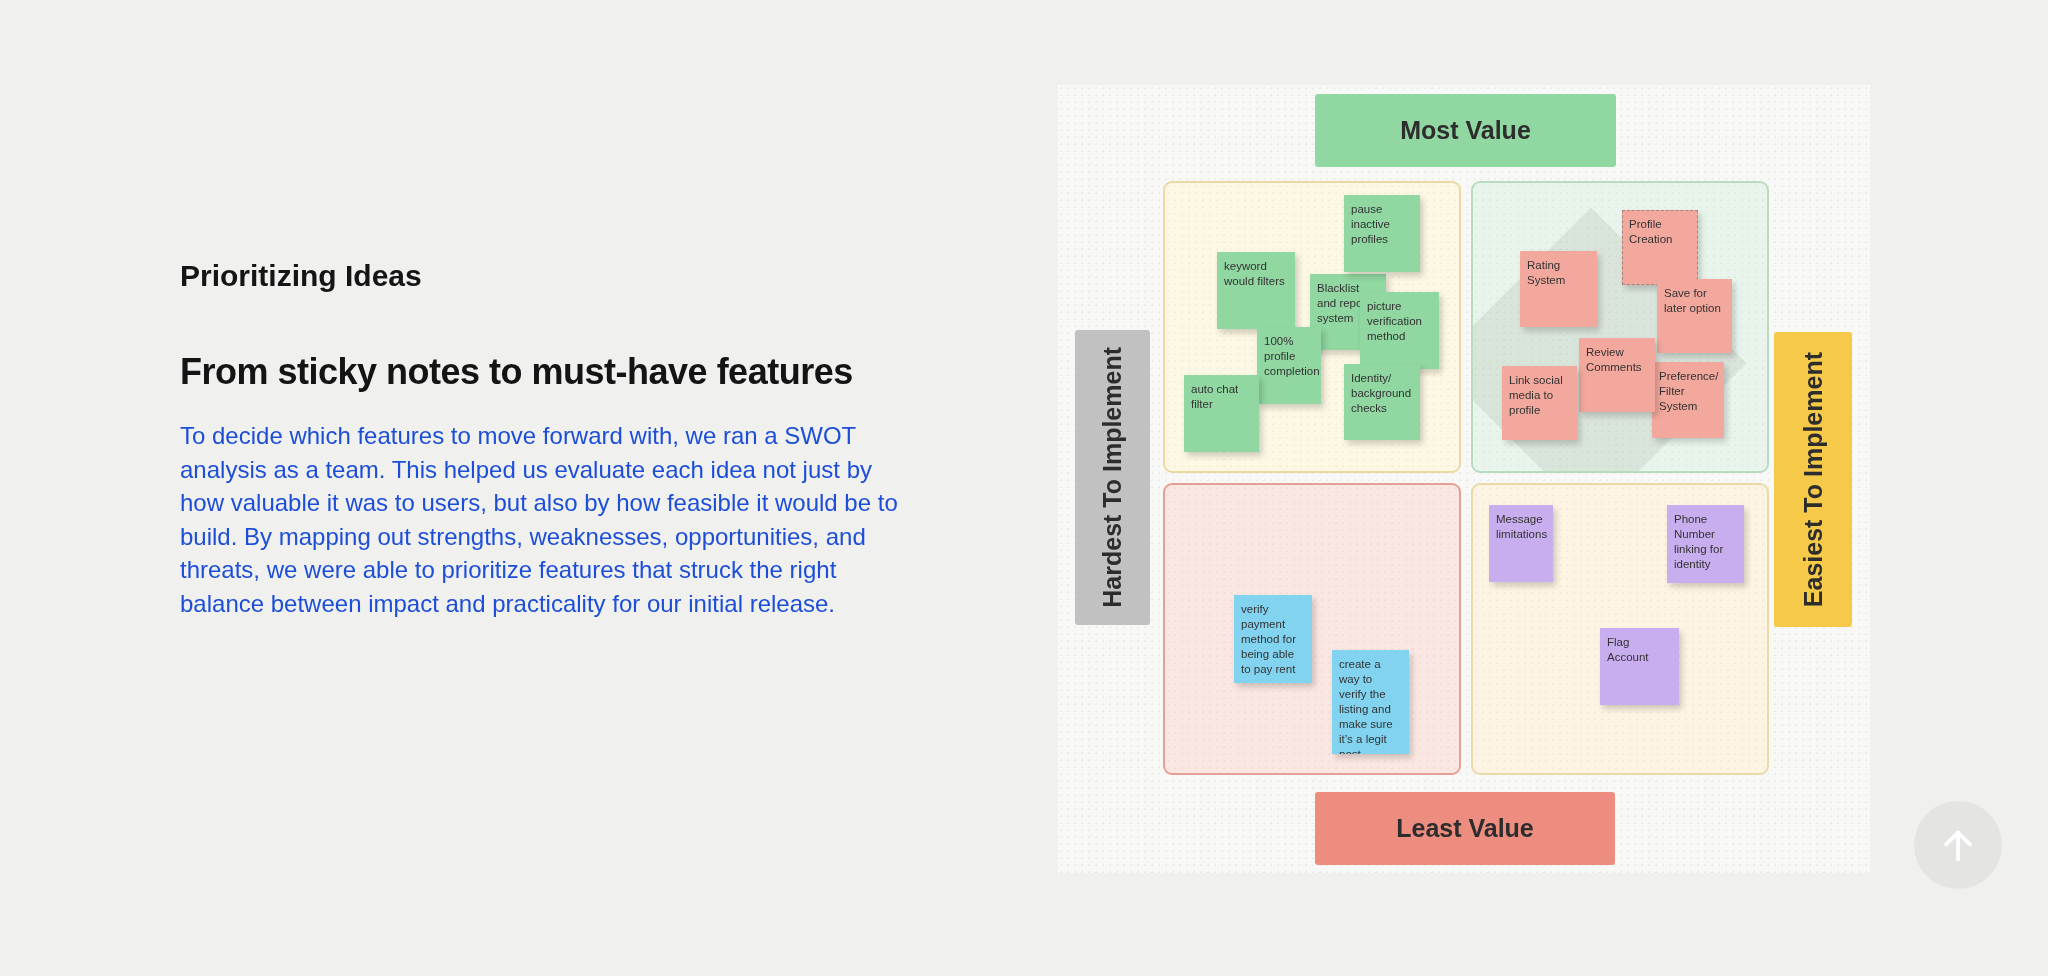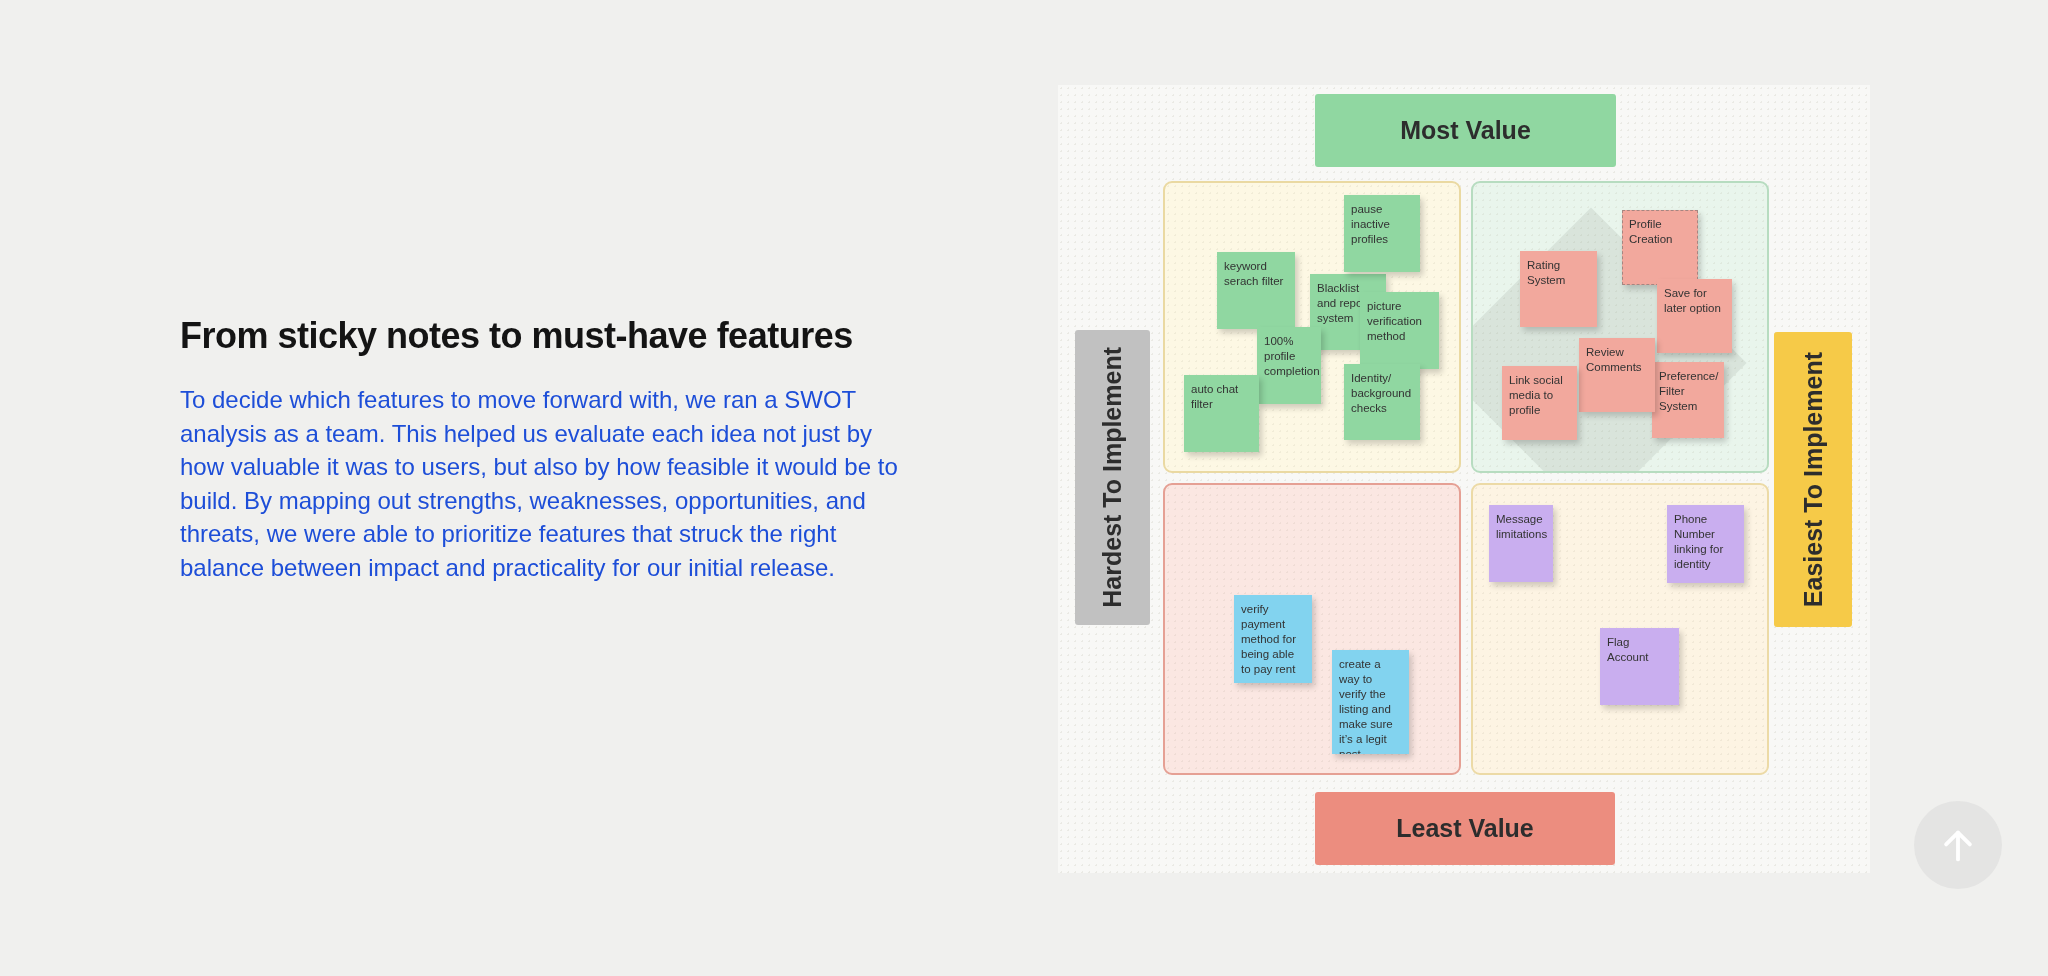--- a/index.html
+++ b/index.html
@@ -127,20 +127,21 @@
     align-items: center;
     justify-content: center;
     cursor: pointer;
   }
   .scroll-top svg { display: block; }
 </style>
 </head>
 <body>
 
 <section class="article">
+  <h3 class="kicker">Prioritizing Ideas</h3>
   <h1 class="title">From sticky notes to must-have features</h1>
   <p class="paragraph">To decide which features to move forward with, we ran a SWOT analysis as a team. This helped us evaluate each idea not just by how valuable it was to users, but also by how feasible it would be to build. By mapping out strengths, weaknesses, opportunities, and threats, we were able to prioritize features that struck the right balance between impact and practicality for our initial release.</p>
 </section>
 
 <section class="board">
 
   <div class="axis-label axis-top" style="background-color: rgb(144, 215, 161);">
     <span>Most Value</span>
   </div>
 
@@ -150,21 +151,21 @@
 
   <div class="axis-label axis-left" style="background-color: rgb(193, 193, 193);">
     <span class="vtext">Hardest To Implement</span>
   </div>
 
   <div class="axis-label axis-right" style="background-color: rgb(246, 202, 72);">
     <span class="vtext">Easiest To Implement</span>
   </div>
 
   <div class="quadrant q-tl" style="background-color: rgb(253, 248, 228); border-color: rgb(234, 217, 162);">
-      <div class="note" style="left: 52px; top: 69px; width: 78px; height: 77px; background-color: rgb(144, 215, 161);">keyword serach filter</div>
+      <div class="note" style="left: 52px; top: 69px; width: 78px; height: 77px; background-color: rgb(144, 215, 161);">keyword would filters</div>
       <div class="note" style="left: 145px; top: 91px; width: 76px; height: 76px; background-color: rgb(144, 215, 161);">Blacklist and report system</div>
       <div class="note" style="left: 179px; top: 12px; width: 76px; height: 77px; background-color: rgb(144, 215, 161);">pause inactive profiles</div>
       <div class="note" style="left: 195px; top: 109px; width: 79px; height: 77px; background-color: rgb(144, 215, 161);">picture verification method</div>
       <div class="note" style="left: 92px; top: 144px; width: 64px; height: 77px; background-color: rgb(144, 215, 161);">100% profile completion</div>
       <div class="note" style="left: 179px; top: 181px; width: 76px; height: 76px; background-color: rgb(144, 215, 161);">Identity/ background checks</div>
       <div class="note" style="left: 19px; top: 192px; width: 75px; height: 77px; background-color: rgb(144, 215, 161);">auto chat filter</div>
     </div>
   <div class="quadrant q-tr" style="background-color: rgb(233, 245, 236); border-color: rgb(183, 220, 192);">
       <div class="diamond"></div>
       <div class="note dashed" style="left: 106px; top: 27px; width: 76px; height: 75px; background-color: rgb(242, 168, 157);">Profile Creation</div>

